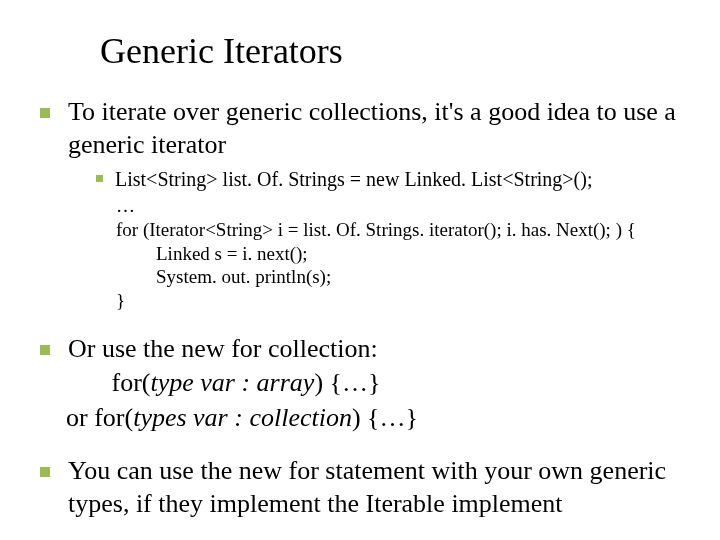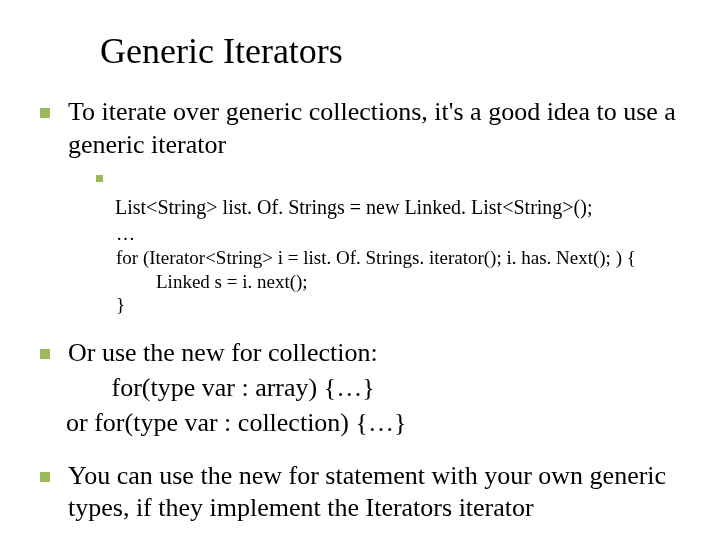--- a/index.html
+++ b/index.html
@@ -50,72 +50,72 @@
     width: 7px;
     height: 7px;
     background: #9bbb59;
     flex: 0 0 7px;
     margin-top: 8px;
     margin-right: 12px;
   }
   .b2 .txt {
     font-size: 20px;
     line-height: 1.25;
-    margin-top: 28px;
   }
   .code, .mono {
     font-family: "Comic Sans MS", "Segoe Script", cursive;
   }
   .codeblock {
     margin-left: 46px;
     font-family: "Comic Sans MS", cursive;
     font-size: 19px;
     line-height: 1.25;
   }
   .codeblock .line { white-space: pre; }
   .indent1 { padding-left: 40px; }
   .orline {
     font-size: 26px;
     margin-left: -2px;
     line-height: 1.35;
   }
-  .arr { }
+  .arr { font-style: italic; }
 </style>
 </head>
 <body>
 <div class="slide">
 
 <h1 class="title">Generic Iterators</h1>
 
 <div class="b1">
   <div class="sq"></div>
   <div class="txt">To iterate over generic collections, it's a good idea to use a generic iterator</div>
 </div>
 
 <div class="b2">
   <div class="sq"></div>
   <div class="txt mono">List&lt;String&gt; list. Of. Strings = new Linked. List&lt;String&gt;();</div>
 </div>
 <div class="codeblock">
   <div class="line">…</div>
   <div class="line">for (Iterator&lt;String&gt; i = list. Of. Strings. iterator(); i. has. Next(); ) {</div>
   <div class="line indent1">Linked s = i. next();</div>
+  <div class="line indent1">System. out. println(s);</div>
   <div class="line">}</div>
 </div>
 
 <div class="b1">
   <div class="sq"></div>
   <div class="txt">
     <span>Or use the new </span><span class="mono">for</span><span> collection:</span><br>
     <span class="orline">&nbsp;&nbsp;&nbsp;&nbsp;&nbsp;&nbsp;&nbsp;<span class="mono">for(</span><span class="arr">type var : array</span><span>) {…}</span></span><br>
-    <span class="orline"><span>or    </span><span class="mono">for(</span><span class="arr">type var : collection</span><span>) {…}</span></span>
+    <span class="orline"><span>or    </span><span class="mono">for(</span><span class="arr">types var : collection</span><span>) {…}</span></span>
   </div>
 </div>
 
 <div class="b1">
   <div class="sq"></div>
   <div class="txt">
-    <span>You can use the new </span><span class="mono">for</span><span> statement with your own generic types, if they implement the </span><span class="mono">Iterators</span><span> iterator</span>
+    <span>You can use the new </span><span class="mono">for</span><span> statement with your own generic types, if they implement the </span><span class="mono">Iterable</span><span> implement</span>
   </div>
 </div>
 
 
 </div>
 
 </body></html>

